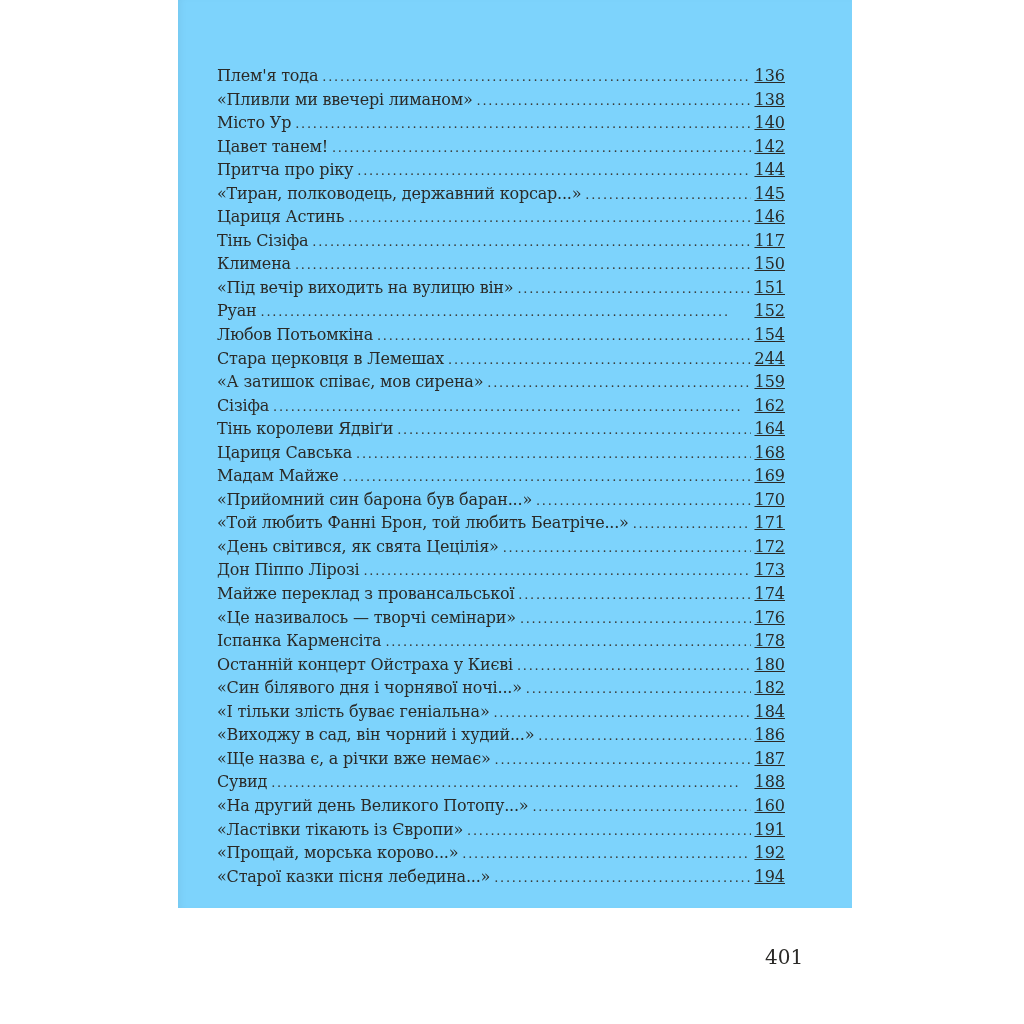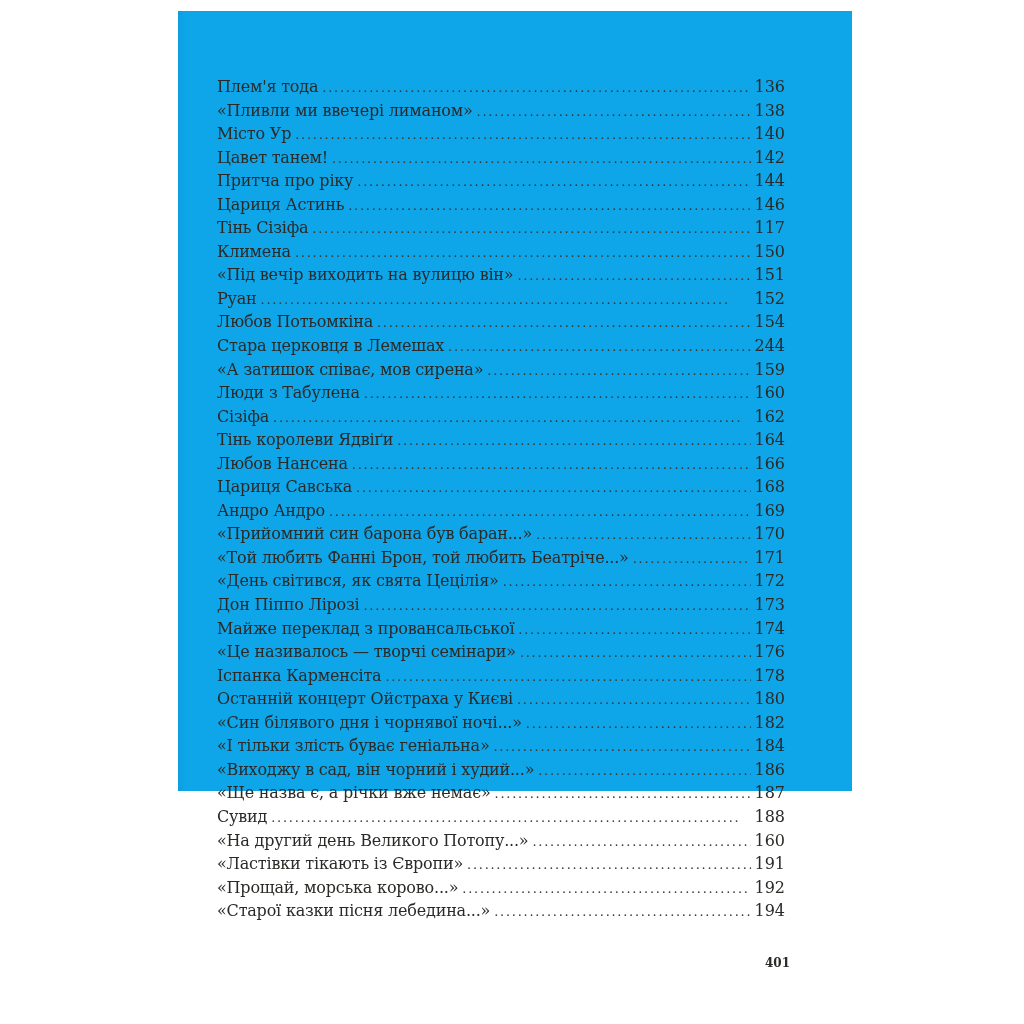--- a/index.html
+++ b/index.html
@@ -6,24 +6,24 @@
       margin: 0;
       padding: 0;
       width: 1024px;
       height: 1024px;
       background: #ffffff;
       overflow: hidden;
     }
     .page {
       position: absolute;
       left: 178px;
-      top: 11px;
+      top: 0;
       width: 674px;
-      height: 780px;
-      background: #0ea5e9;
+      height: 908px;
+      background: #7dd3fc;
       box-shadow: inset 6px 0 10px -6px rgba(0,0,0,0.08);
     }
     .toc {
       position: absolute;
       left: 39px;
       top: 64px;
       width: 568px;
       margin: 0;
       padding: 0;
       list-style: none;
@@ -53,29 +53,29 @@
     }
     .toc-leader::before {
       content: ". . . . . . . . . . . . . . . . . . . . . . . . . . . . . . . . . . . . . . . . . . . . . . . . . . . . . . . . . . . . . . . . . . . . . . . . . . . . . . . .";
       letter-spacing: -1.2px;
     }
     .toc-page {
       flex: 0 0 auto;
       padding-left: 3px;
       text-align: center;
       min-width: 28px;
+      text-decoration: underline;
     }
     .folio {
       position: absolute;
       left: 587px;
       top: 945px;
       font-family: "DejaVu Serif", serif;
-      font-size: 12px;
+      font-size: 20px;
       color: #2b2a27;
-      font-weight: bold;
     }
   </style>
 </head>
 <body>
 
 <div class="page">
   <ul class="toc" id="toc">
 
   <li class="toc-entry">
     <span class="toc-title">Плем'я тода</span>
@@ -96,20 +96,25 @@
     <span class="toc-title">Цавет танем!</span>
     <span class="toc-leader"></span>
     <span class="toc-page">142</span>
   </li>
       <li class="toc-entry">
     <span class="toc-title">Притча про ріку</span>
     <span class="toc-leader"></span>
     <span class="toc-page">144</span>
   </li>
       <li class="toc-entry">
+    <span class="toc-title">«Тиран, полководець, державний корсар...»</span>
+    <span class="toc-leader"></span>
+    <span class="toc-page">145</span>
+  </li>
+      <li class="toc-entry">
     <span class="toc-title">Цариця Астинь</span>
     <span class="toc-leader"></span>
     <span class="toc-page">146</span>
   </li>
       <li class="toc-entry">
     <span class="toc-title">Тінь Сізіфа</span>
     <span class="toc-leader"></span>
     <span class="toc-page">117</span>
   </li>
       <li class="toc-entry">
@@ -136,46 +141,36 @@
     <span class="toc-title">Стара церковця в Лемешах</span>
     <span class="toc-leader"></span>
     <span class="toc-page">244</span>
   </li>
       <li class="toc-entry">
     <span class="toc-title">«А затишок співає, мов сирена»</span>
     <span class="toc-leader"></span>
     <span class="toc-page">159</span>
   </li>
       <li class="toc-entry">
-    <span class="toc-title">Люди з Табулена</span>
-    <span class="toc-leader"></span>
-    <span class="toc-page">160</span>
-  </li>
-      <li class="toc-entry">
     <span class="toc-title">Сізіфа</span>
     <span class="toc-leader"></span>
     <span class="toc-page">162</span>
   </li>
       <li class="toc-entry">
     <span class="toc-title">Тінь королеви Ядвіґи</span>
     <span class="toc-leader"></span>
     <span class="toc-page">164</span>
   </li>
       <li class="toc-entry">
-    <span class="toc-title">Любов Нансена</span>
-    <span class="toc-leader"></span>
-    <span class="toc-page">166</span>
-  </li>
-      <li class="toc-entry">
     <span class="toc-title">Цариця Савська</span>
     <span class="toc-leader"></span>
     <span class="toc-page">168</span>
   </li>
       <li class="toc-entry">
-    <span class="toc-title">Андро Андро</span>
+    <span class="toc-title">Мадам Майже</span>
     <span class="toc-leader"></span>
     <span class="toc-page">169</span>
   </li>
       <li class="toc-entry">
     <span class="toc-title">«Прийомний син барона був баран...»</span>
     <span class="toc-leader"></span>
     <span class="toc-page">170</span>
   </li>
       <li class="toc-entry">
     <span class="toc-title">«Той любить Фанні Брон, той любить Беатріче...»</span>

